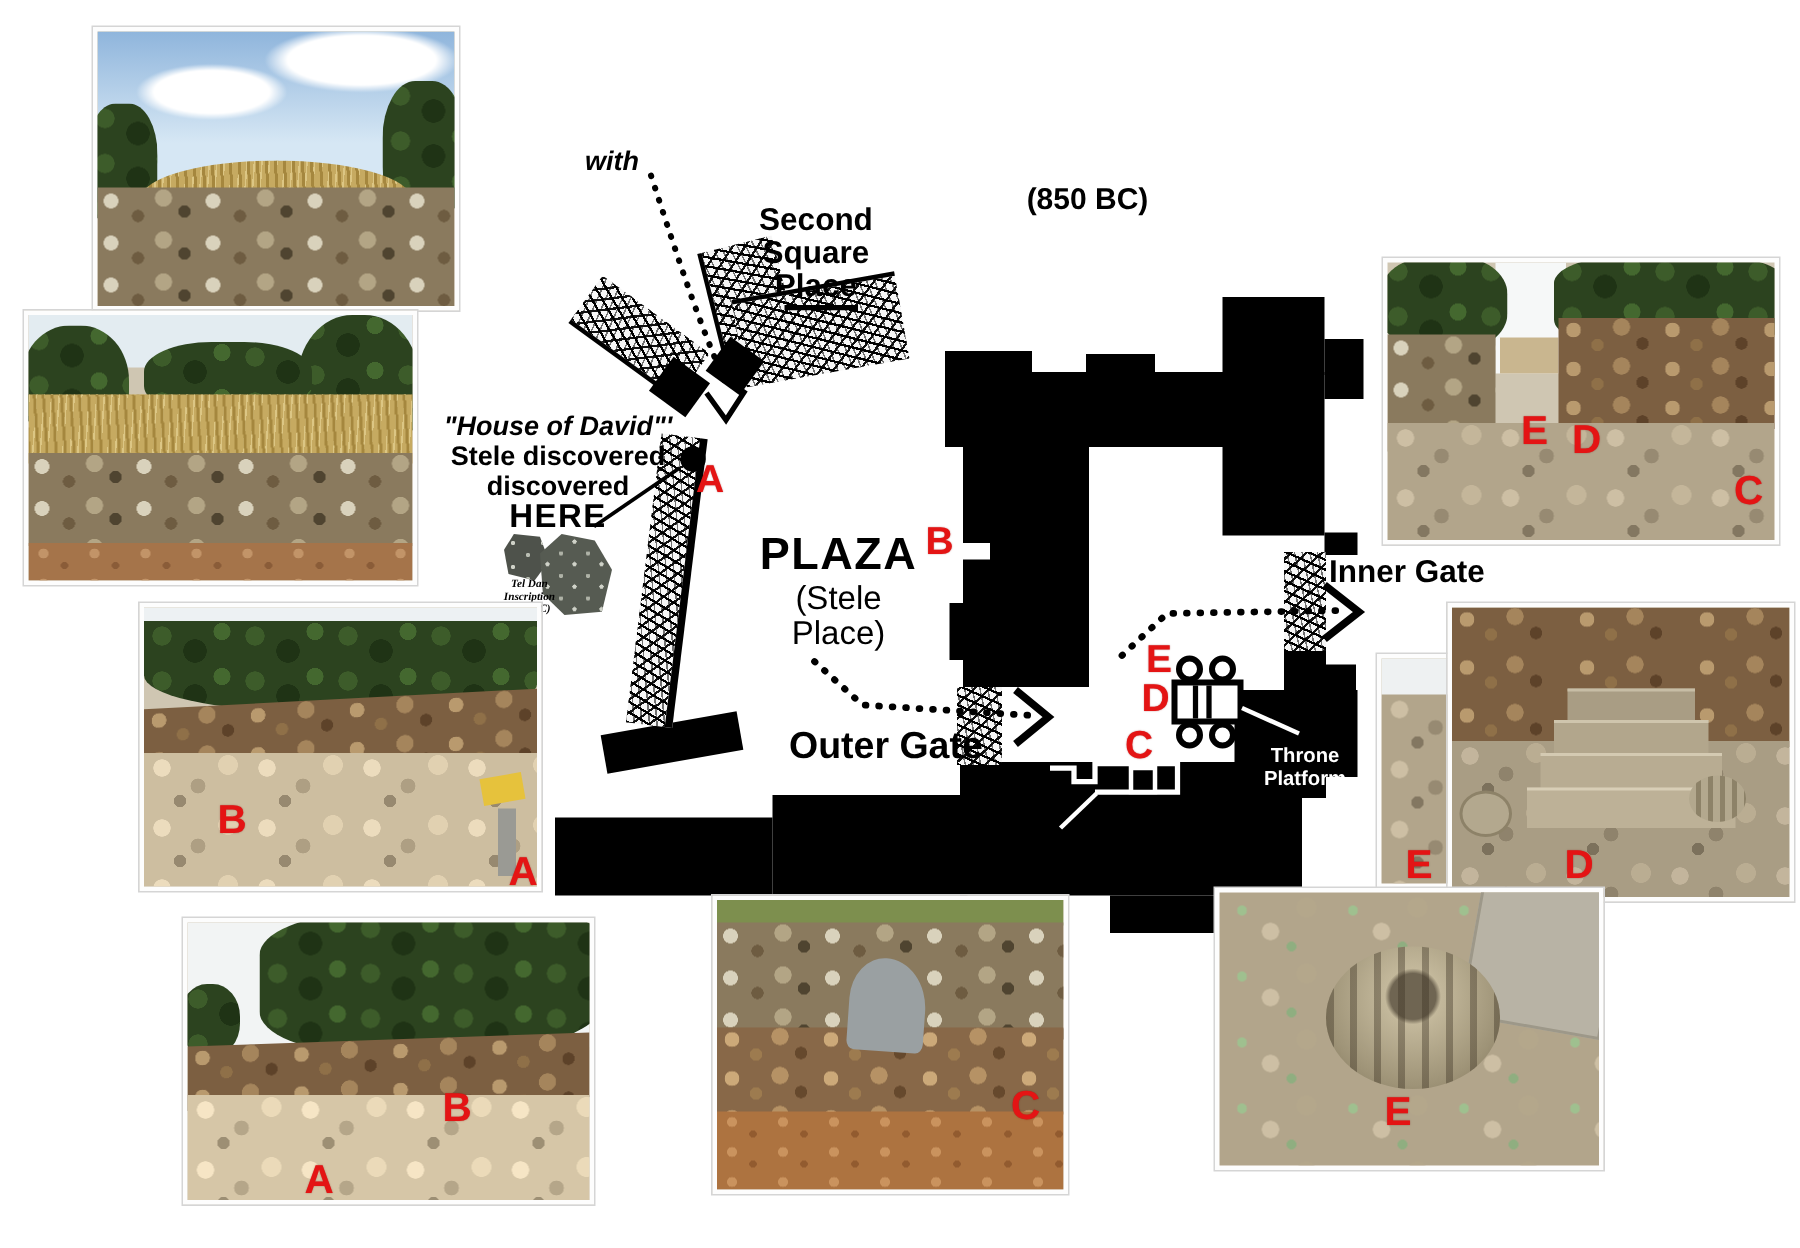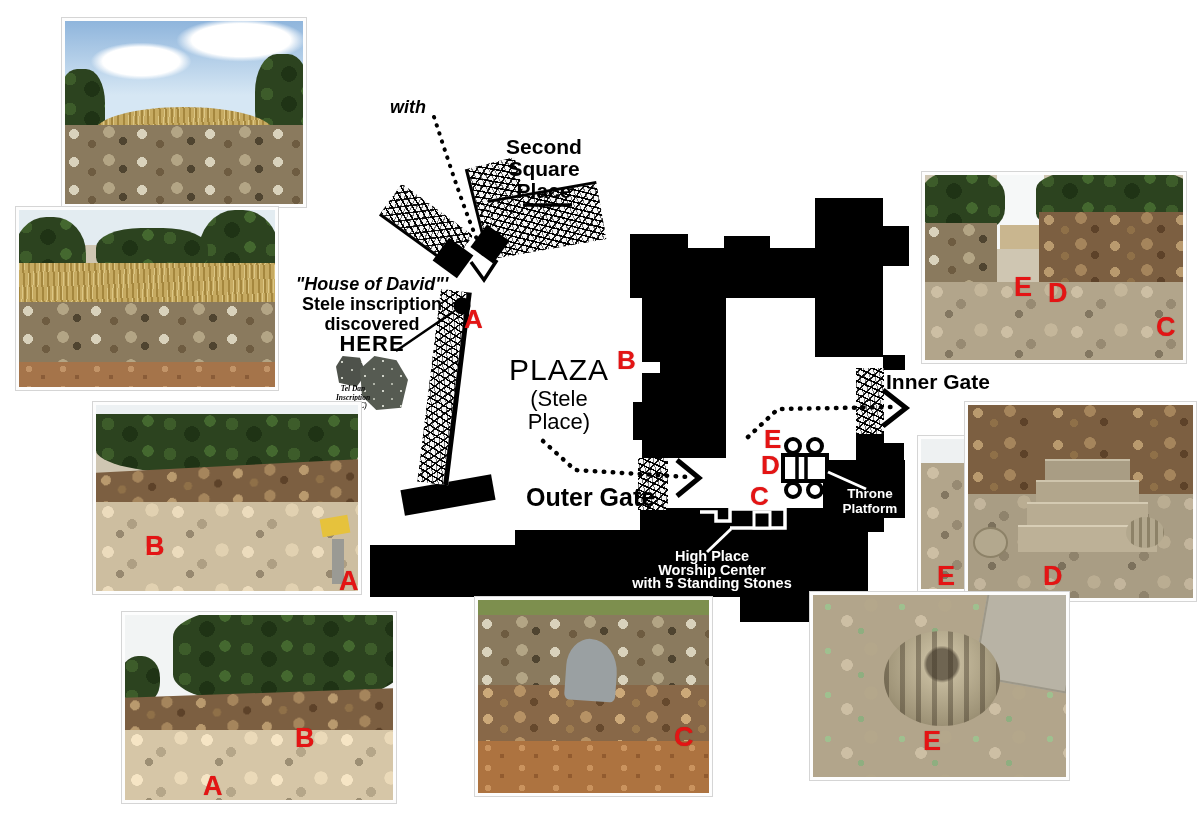--- a/index.html
+++ b/index.html
@@ -53,20 +53,21 @@
   .maptext{position:absolute;z-index:25;}
   .ctr{text-align:center;}
   svg.overlay{position:absolute;left:0;top:0;z-index:20;}
   .z10{z-index:10;}
 </style>
 </head>
 <body>
 
 <div id="stage">
 
+  <div class="maptext ctr" style="left:575px;top:122px;width:300px;font-size:20px;font-weight:bold;">(850 BC)</div>
 
   <div class="blk" style="left:630px;top:248px;width:253px;height:50px;"></div>
   <div class="blk" style="left:630px;top:234px;width:58px;height:16px;"></div>
   <div class="blk" style="left:724px;top:236px;width:46px;height:14px;"></div>
   <div class="blk" style="left:815px;top:198px;width:68px;height:52px;"></div>
   <div class="blk" style="left:883px;top:226px;width:26px;height:40px;"></div>
 
   <div class="blk" style="left:642px;top:298px;width:84px;height:160px;"></div>
   <div class="wht" style="left:642px;top:362px;width:18px;height:11px;"></div>
   <div class="blk" style="left:633px;top:402px;width:10px;height:38px;"></div>
@@ -133,50 +134,45 @@
   <div class="maptext" style="left:390px;top:97px;font-size:18px;font-weight:bold;font-style:italic;">with</div>
 
   <div class="maptext ctr" style="left:494px;top:136px;width:100px;font-size:21px;font-weight:bold;line-height:22px;">
     <div>Second</div>
     <div>Square</div>
     <div>Place</div>
   </div>
 
   <div class="maptext ctr" style="left:281px;top:274px;width:182px;font-size:18px;font-weight:bold;line-height:20px;">
     <div style="font-style:italic;">"House of David"'</div>
-    <div>Stele inscription</div>
+    <div>Stele discovered</div>
     <div>discovered</div>
     <div style="font-size:22px;letter-spacing:1px;">HERE</div>
   </div>
 
   <div class="maptext ctr z10" style="left:330px;top:385px;width:46px;font-size:7.5px;line-height:8.5px;font-style:italic;font-family:'Liberation Serif',serif;font-weight:bold;">
     <div>Tel Dan</div>
     <div>Inscription</div>
     <div>(841 BC)</div>
   </div>
 
   <div class="maptext ctr" style="left:498px;top:353px;width:122px;">
-    <div style="font-size:30px;font-weight:normal;letter-spacing:1px;">PLAZA</div>
+    <div style="font-size:30px;font-weight:bold;letter-spacing:1px;">PLAZA</div>
     <div style="font-size:22px;line-height:23px;">(Stele</div>
     <div style="font-size:22px;line-height:23px;">Place)</div>
   </div>
 
   <div class="maptext" style="left:526px;top:483px;font-size:25px;font-weight:bold;">Outer Gate</div>
   <div class="maptext" style="left:886px;top:370px;font-size:21px;font-weight:bold;">Inner Gate</div>
 
-  <div class="maptext ctr" style="left:828px;top:486px;width:84px;color:#fff;font-size:13.5px;font-weight:bold;line-height:15px;">
+  <div class="maptext ctr" style="left:828px;top:496px;width:84px;color:#fff;font-size:13.5px;font-weight:bold;line-height:15px;">
     <div>Throne</div>
     <div>Platform</div>
   </div>
 
-  <div class="maptext ctr" style="left:618px;top:550px;width:188px;color:#fff;font-size:14.5px;font-weight:bold;line-height:13.5px;">
-    <div>High Place</div>
-    <div>Worship Center</div>
-    <div>with 5 Standing Stones</div>
-  </div>
 
   <span class="mk" style="left:464px;top:306px;font-size:26px;">A</span>
   <span class="mk" style="left:617px;top:347px;font-size:26px;">B</span>
   <span class="mk" style="left:750px;top:483px;font-size:26px;">C</span>
   <span class="mk" style="left:761px;top:452px;font-size:26px;">D</span>
   <span class="mk" style="left:764px;top:426px;font-size:26px;">E</span>
 
   <div class="photo" style="left:62px;top:18px;width:238px;height:183px;">
     <div class="layer" style="left:0;top:0;width:100%;height:58%;background:linear-gradient(#8fb5dc,#d6e7f4 70%);
          background-image:radial-gradient(ellipse 70px 26px at 32% 38%,#ffffff 55%,rgba(255,255,255,0) 72%),radial-gradient(ellipse 90px 30px at 74% 18%,#ffffff 55%,rgba(255,255,255,0) 72%),linear-gradient(#8fb5dc,#d6e7f4 70%);"></div>

